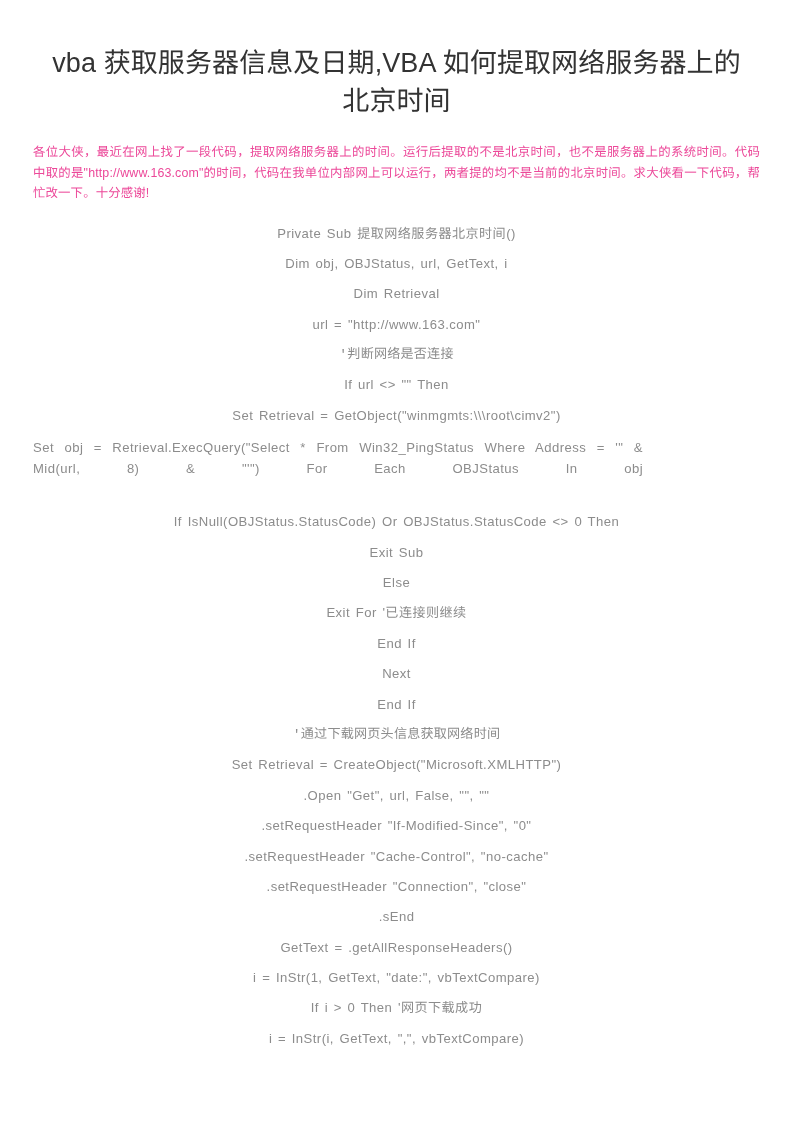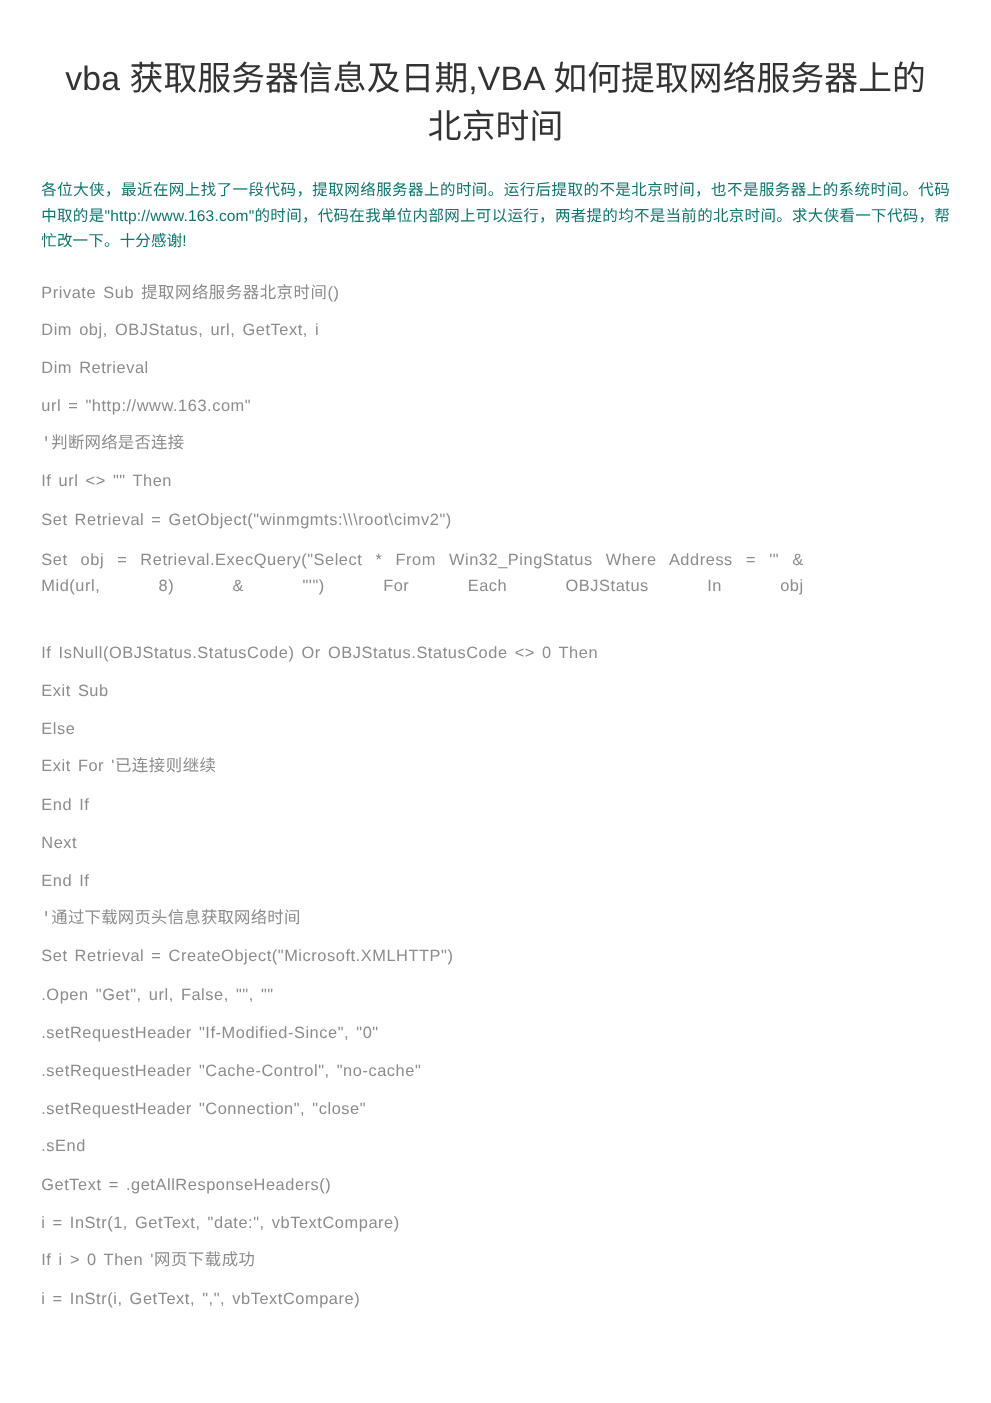--- a/index.html
+++ b/index.html
@@ -41,40 +41,41 @@
     letter-spacing: 0.1px;
     word-break: break-word;
   }
 
   
   .intro {
     margin: 0;
     padding: 22px 0 0 0;
     font-size: 12.4px;
     line-height: 20.5px;
-    color: #0f766e;
+    color: #ec4899;
     text-align: justify;
     letter-spacing: 0.15px;
     word-break: break-word;
   }
 
   
   .code-body {
     margin: 0;
     padding: 21px 0 0 0;
     list-style: none;
   }
   .code-line {
     font-size: 13.1px;
     line-height: 18px;
     color: #8c8c8c;
     letter-spacing: 0.45px;
     margin: 0 0 12.4px 0;
     white-space: normal;
     word-spacing: 1.6px;
+    text-align: center;
   }
   .code-line.wrapped {
     width: 610px;
     text-align: justify;
     text-justify: inter-word;
     line-height: 21px;
     margin-bottom: 13px;
   }
   .code-line.wrapped::after {
     content: "";

